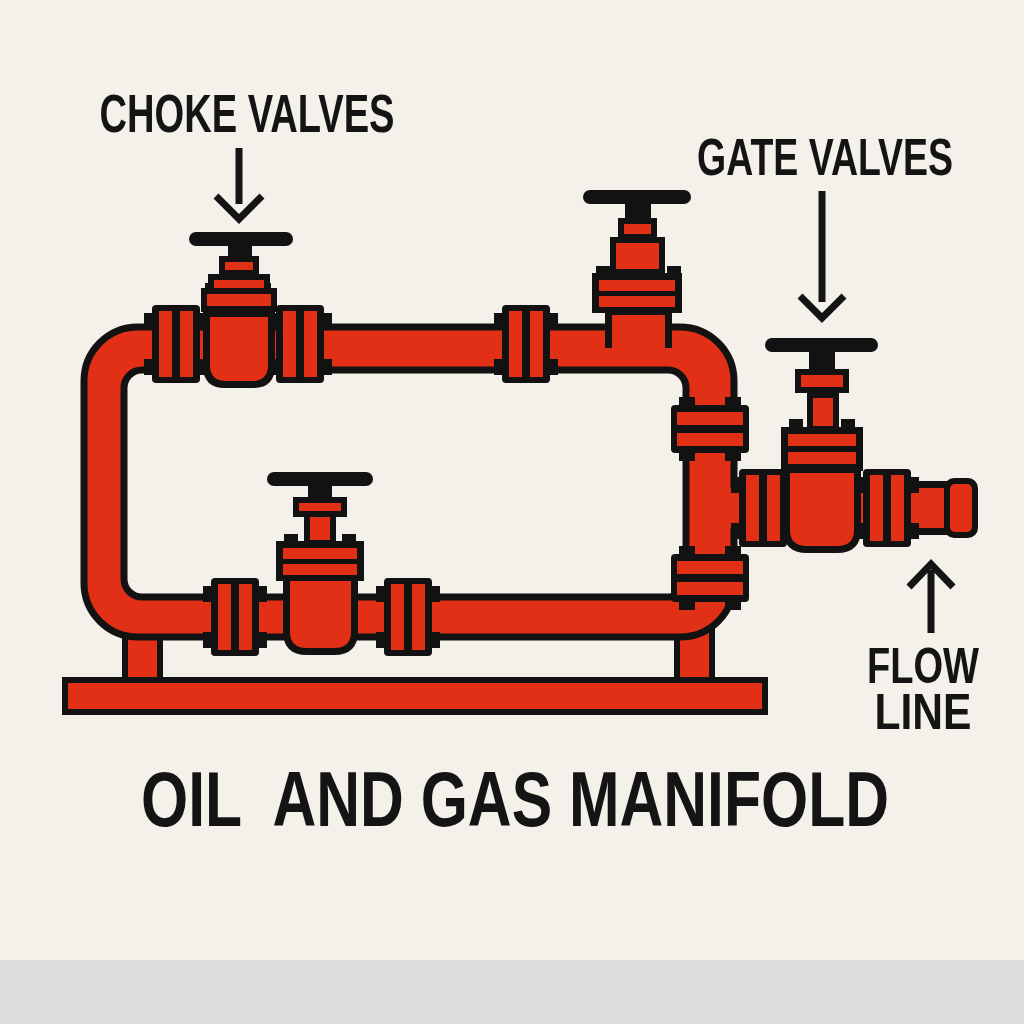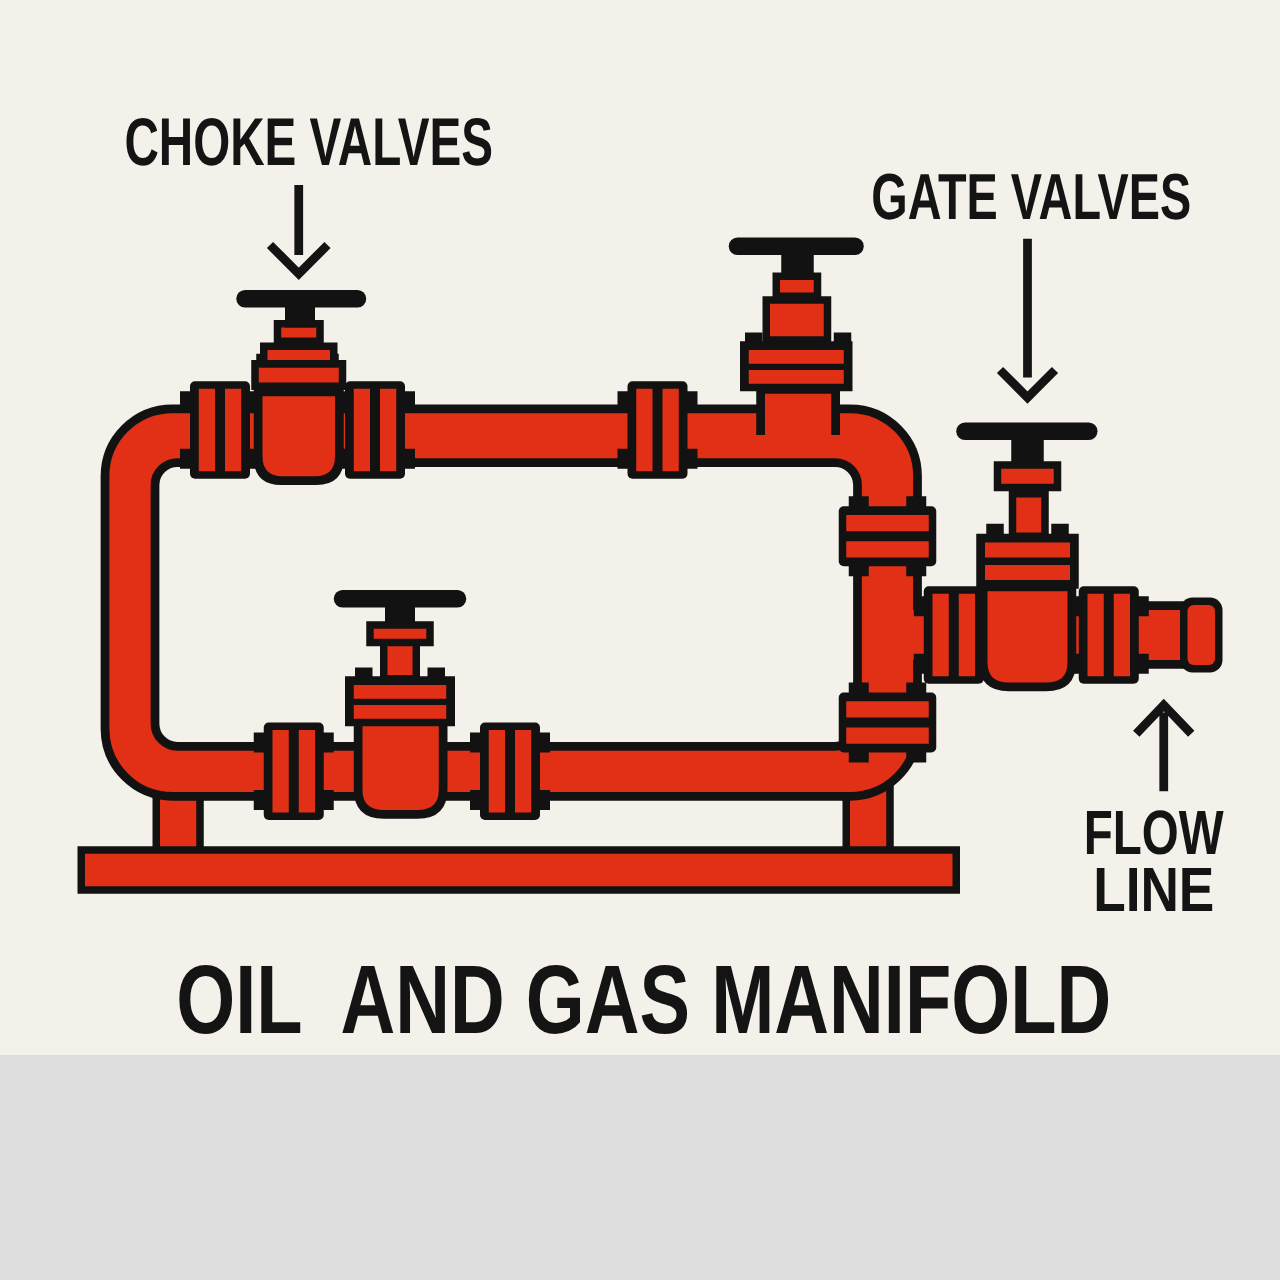--- a/index.html
+++ b/index.html
@@ -1,16 +1,16 @@
 <!DOCTYPE html>
 <html style="--background: #f4f1ea; --pipe_red: #e23017; --outline: #121212; --text: #141414;"><head>
 <meta charset="utf-8">
 <style>
   html,body{margin:0;padding:0;background:#ddd;}
-  .stage{width:1024px;height:844px;position:relative;margin:0 auto;overflow:hidden;}
+  .stage{width:1024px;height:960px;position:relative;margin:0 auto;overflow:hidden;}
   svg{display:block;}
   .blk{fill:var(--outline,#121212);}
   .red{fill:var(--pipe_red,#e23017);}
   .bg{fill:var(--background,#f4f1ea);}
   .lbl{fill:var(--text,#141414);font-family:"Liberation Sans",sans-serif;font-weight:bold;white-space:pre;}
   .arrow{stroke:var(--text,#141414);stroke-width:7;fill:none;stroke-linejoin:miter;stroke-linecap:butt;}
 </style>
 </head>
 <body>
 

